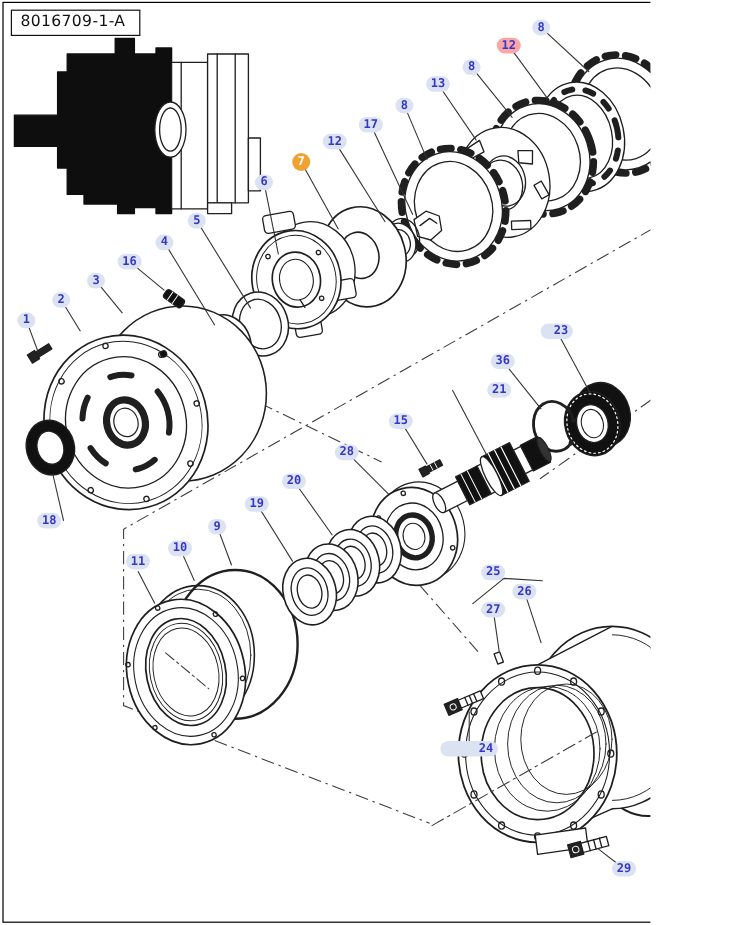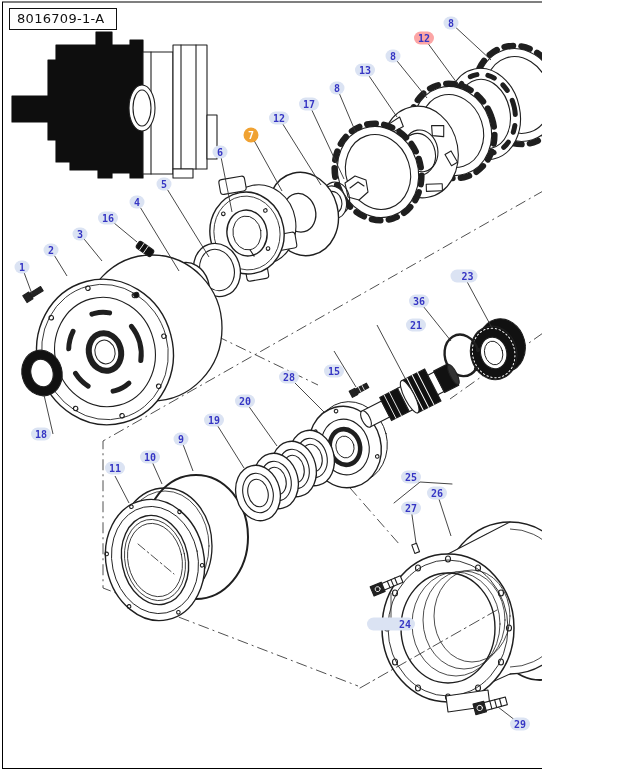--- a/index.html
+++ b/index.html
@@ -348,21 +348,21 @@
       <div class="callout" style="left: 279px; top: 118px; background: rgb(219, 227, 243); color: rgb(54, 54, 196);">12</div>
       <div class="callout" style="left: 309px; top: 104px; background: rgb(219, 227, 243); color: rgb(54, 54, 196);">17</div>
       <div class="callout" style="left: 337px; top: 88px; background: rgb(219, 227, 243); color: rgb(54, 54, 196);">8</div>
       <div class="callout" style="left: 365px; top: 70px; background: rgb(219, 227, 243); color: rgb(54, 54, 196);">13</div>
       <div class="callout" style="left: 393px; top: 56px; background: rgb(219, 227, 243); color: rgb(54, 54, 196);">8</div>
       <div class="callout" style="left: 424px; top: 38px; background: #fca5a5; color: rgb(54, 54, 196); text-align: center;">12</div>
       <div class="callout" style="left: 451px; top: 23px; background: rgb(219, 227, 243); color: rgb(54, 54, 196);">8</div>
       <div class="callout" style="left: 464px; top: 276px; background: rgb(219, 227, 243); color: rgb(54, 54, 196); padding-left: 11px;">23</div>
       <div class="callout" style="left: 419px; top: 301px; background: rgb(219, 227, 243); color: rgb(54, 54, 196);">36</div>
       <div class="callout" style="left: 377px; top: 325px; background: rgb(219, 227, 243); color: rgb(54, 54, 196); margin-left: 39px;">21</div>
-      <div class="callout" style="left: 334px; top: 351px; background: rgb(219, 227, 243); color: rgb(54, 54, 196); margin-top: 20px;">15</div>
+      <div class="callout" style="left: 334px; top: 351px; background: rgb(219, 227, 243); color: rgb(54, 54, 196);">15</div>
       <div class="callout" style="left: 289px; top: 377px; background: rgb(219, 227, 243); color: rgb(54, 54, 196);">28</div>
       <div class="callout" style="left: 41px; top: 434px; background: rgb(219, 227, 243); color: rgb(54, 54, 196);">18</div>
       <div class="callout" style="left: 245px; top: 401px; background: rgb(219, 227, 243); color: rgb(54, 54, 196);">20</div>
       <div class="callout" style="left: 214px; top: 420px; background: rgb(219, 227, 243); color: rgb(54, 54, 196);">19</div>
       <div class="callout" style="left: 181px; top: 439px; background: rgb(219, 227, 243); color: rgb(54, 54, 196);">9</div>
       <div class="callout" style="left: 150px; top: 457px; background: rgb(219, 227, 243); color: rgb(54, 54, 196);">10</div>
       <div class="callout" style="left: 115px; top: 468px; background: rgb(219, 227, 243); color: rgb(54, 54, 196);">11</div>
       <div class="callout" style="left: 411px; top: 477px; background: rgb(219, 227, 243); color: rgb(54, 54, 196);">25</div>
       <div class="callout" style="left: 437px; top: 493px; background: rgb(219, 227, 243); color: rgb(54, 54, 196);">26</div>
       <div class="callout" style="left: 411px; top: 508px; background: rgb(219, 227, 243); color: rgb(54, 54, 196);">27</div>

